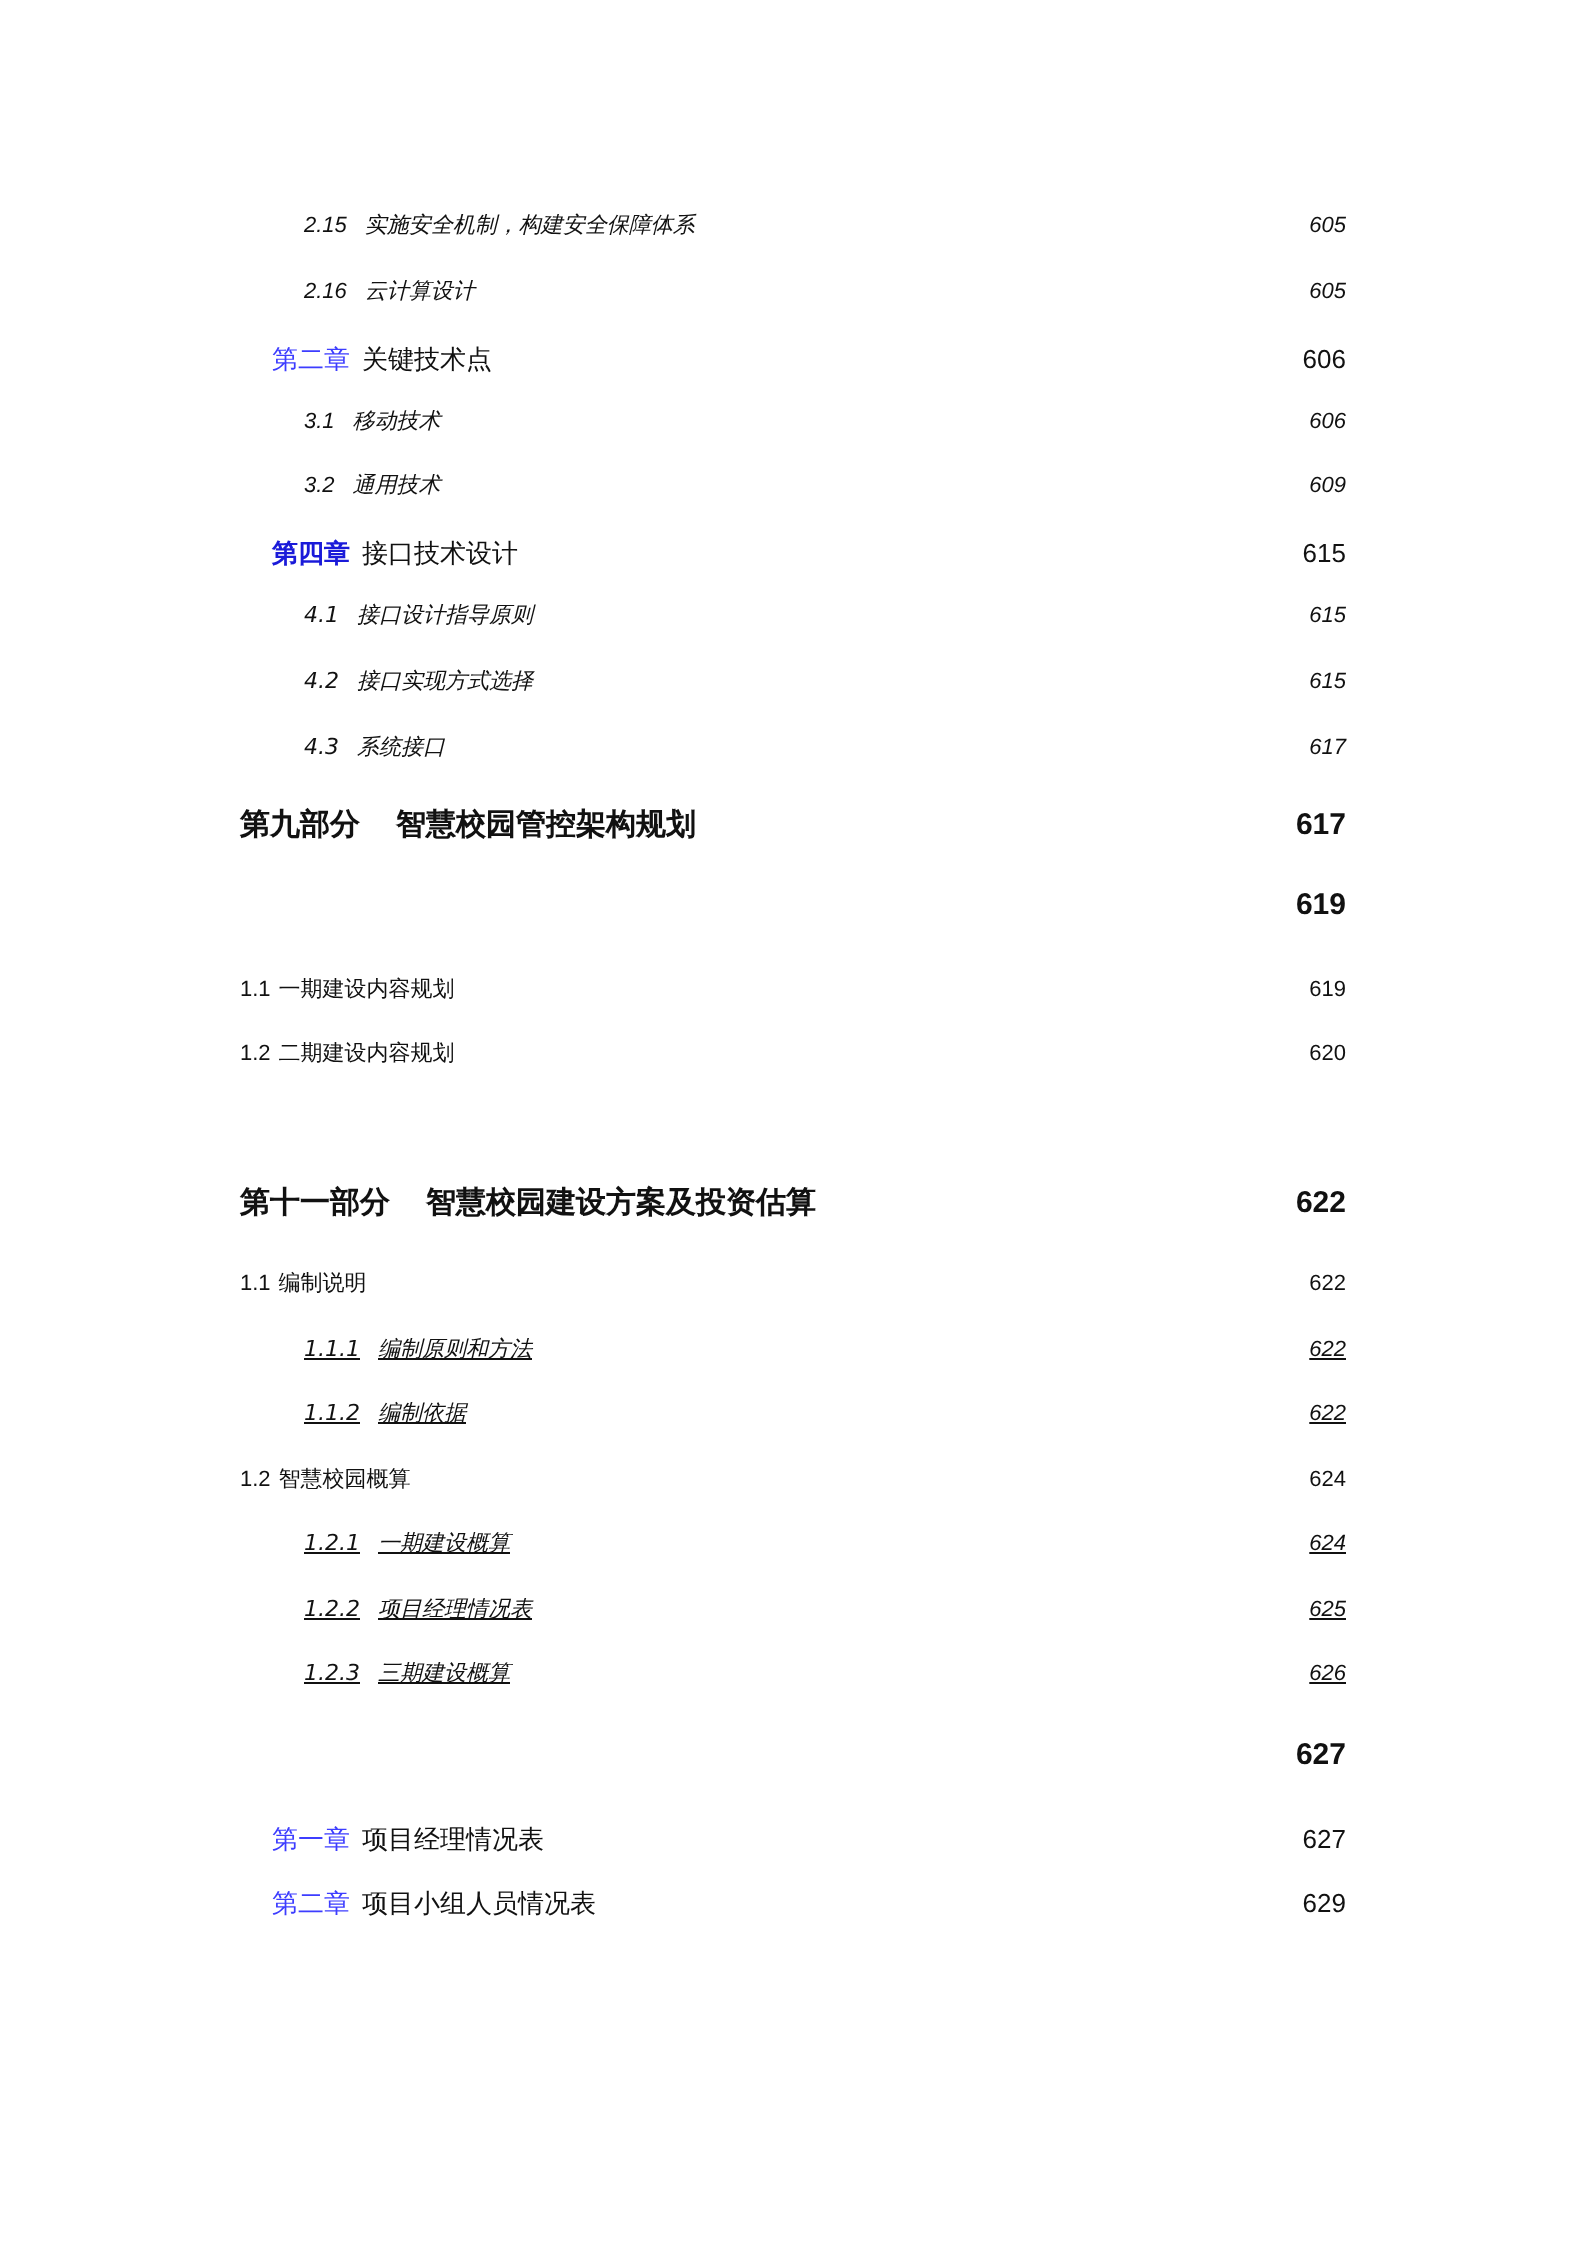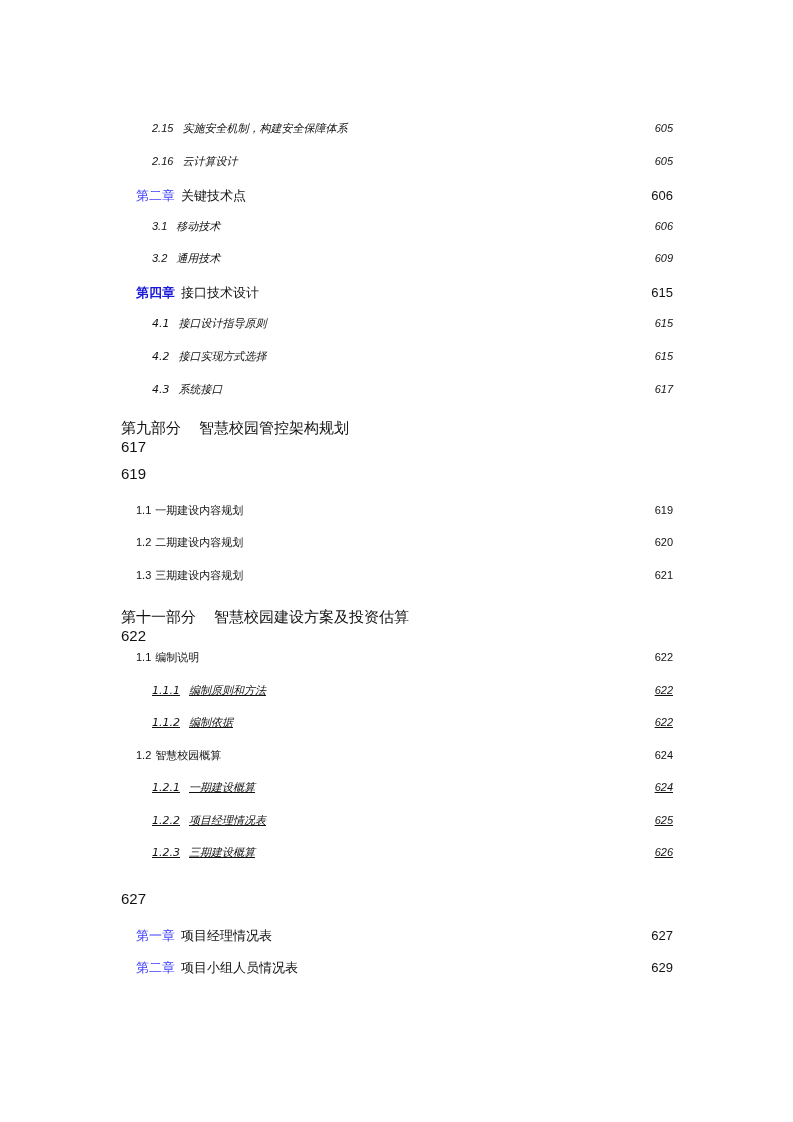--- a/index.html
+++ b/index.html
@@ -1,40 +1,40 @@
 <!DOCTYPE html>
 <html><head>
 <meta charset="utf-8">
 <style>
   html, body { margin: 0; padding: 0; background: #ffffff; }
   body { width: 793px; height: 1122px; position: relative; overflow: hidden;
          font-family: "DejaVu Sans", "Liberation Sans", sans-serif; color: #111; }
   .page { position: absolute; left: 0; top: 0; width: 793px; height: 1122px; }
   .toc-row { position: absolute; right: 120px; display: flex; align-items: baseline;
-             white-space: nowrap; margin-top: 16px; }
+             white-space: nowrap; }
   .toc-row .title { flex: 0 0 auto; }
   .toc-row .leader { flex: 1 1 auto; overflow: hidden; margin: 0 1px; position: relative; }
   .toc-row .leader::after {
     content: "..........................................................................................................................................................................................................................................................................................";
     position: absolute; left: 0; bottom: 0; white-space: nowrap; letter-spacing: 0px;
   }
   .toc-row .page-num { flex: 0 0 auto; }
   .chap-label { color: #3d3dff; margin-right: 6px; }
   .chap-label.dark { color: #1a1ad9; font-weight: bold; }
 
   
-  .lvl-part { left: 120px; font-size: 15px; font-weight: normal; height: 22px; flex-direction: column; }
+  .lvl-part { left: 120px; font-size: 15px; font-weight: bold; height: 22px; }
   .lvl-part .leader::after { font-weight: bold; font-size: 15px; }
   .lvl-part .part-num { margin-right: 18px; }
   .lvl-chap { left: 136px; font-size: 13px; height: 16px; }
   .lvl-chap .leader::after { font-size: 8px; }
   .lvl-sec-it { left: 152px; font-size: 11px; font-style: italic; height: 16px; }
   .lvl-sec-it .leader::after { font-size: 8px; font-style: normal; }
   .lvl-sec-it .sec-num { margin-right: 9px; }
-  .lvl-sec { left: 136px; font-size: 11px; height: 16px; }
+  .lvl-sec { left: 120px; font-size: 11px; height: 16px; }
   .lvl-sec .leader::after { font-size: 8px; }
   .lvl-sec .sec-num { margin-right: 4px; }
   .lvl-sub-it { left: 152px; font-size: 11px; font-style: italic; height: 16px; text-decoration: underline; }
   .lvl-sub-it .leader::after { font-size: 8px; font-style: normal; }
   .lvl-sub-it .sec-num { margin-right: 9px; }
   .num-font { font-family: "Liberation Sans", sans-serif; }
 </style>
 </head>
 <body>
 
@@ -110,25 +110,20 @@
     <span class="leader"></span>
     <span class="page-num num-font">619</span>
   </div>
 
   <div class="toc-row lvl-sec" style="top:519px">
     <span class="title"><span class="sec-num num-font">1.2</span><span>二期建设内容规划</span></span>
     <span class="leader"></span>
     <span class="page-num num-font">620</span>
   </div>
 
-  <div class="toc-row lvl-sec" style="top:552px">
-    <span class="title"><span class="sec-num num-font">1.3</span><span>三期建设内容规划</span></span>
-    <span class="leader"></span>
-    <span class="page-num num-font">621</span>
-  </div>
 
   <div class="toc-row lvl-part" style="top:592px">
     <span class="title"><span class="part-num">第十一部分</span><span>智慧校园建设方案及投资估算</span></span>
     <span class="leader"></span>
     <span class="page-num num-font">622</span>
   </div>
 
   <div class="toc-row lvl-sec" style="top:634px">
     <span class="title"><span class="sec-num num-font">1.1</span><span>编制说明</span></span>
     <span class="leader"></span>

